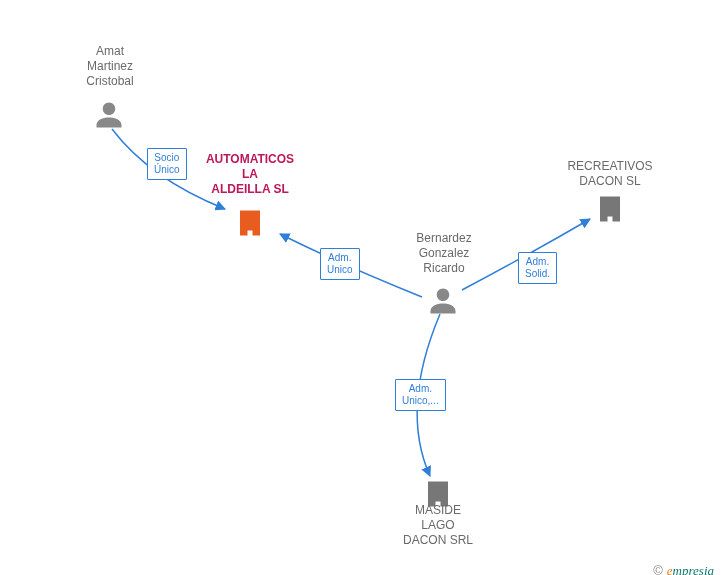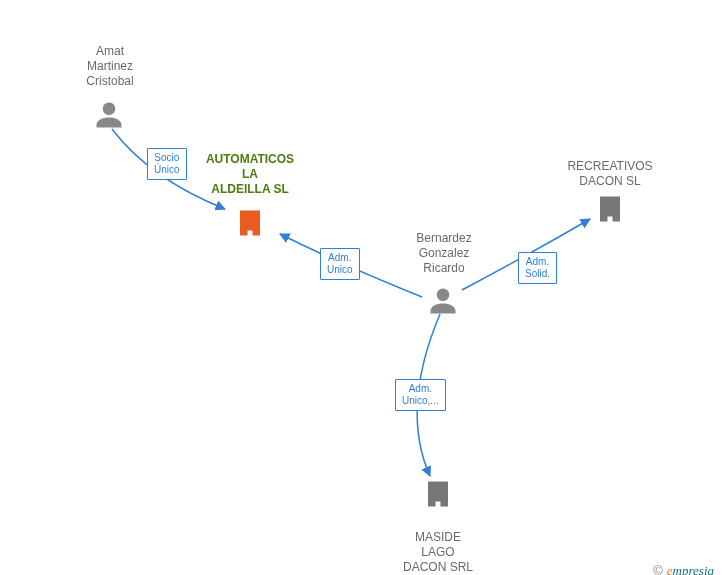--- a/index.html
+++ b/index.html
@@ -28,21 +28,21 @@
   .node-label {
     position: absolute;
     font-size: 12px;
     color: #6a6a6a;
     text-align: center;
     line-height: 1.25;
     white-space: pre-line;
   }
   .node-label.focal {
     font-weight: bold;
-    color: #4d7c0f;
+    color: #be185d;
   }
   .icon {
     position: absolute;
     width: 30px;
     height: 30px;
   }
   .edge-label {
     position: absolute;
     background: #ffffff;
     border: 1px solid #2f7ed8;
@@ -128,21 +128,21 @@
     <svg viewBox="0 0 24 24" width="30" height="30">
         <path fill="#777777" d="M4 2h16v20h-6v-4h-4v4H4V2zm3 3h3v3H7V5zm0 5h3v3H7v-3zm7-5h3v3h-3V5zm0 5h3v3h-3v-3z"></path>
       </svg>
   </div>
 
   <div class="icon" style="left:423px; top:465px;">
     <svg viewBox="0 0 24 24" width="30" height="30">
         <path fill="#777777" d="M4 2h16v20h-6v-4h-4v4H4V2zm3 3h3v3H7V5zm0 5h3v3H7v-3zm7-5h3v3h-3V5zm0 5h3v3h-3v-3z"></path>
       </svg>
   </div>
-  <div class="node-label" style="left:398px; top:516px; width:80px;">MASIDE
+  <div class="node-label" style="left:398px; top:489px; width:80px;">MASIDE
 LAGO
 DACON SRL</div>
 
   <div class="edge-label" style="left:147px; top:134px;">Socio
 Único</div>
   <div class="edge-label" style="left:320px; top:234px;">Adm.
 Unico</div>
   <div class="edge-label" style="left:518px; top:238px;">Adm.
 Solid.</div>
   <div class="edge-label" style="left:395px; top:365px;">Adm.

